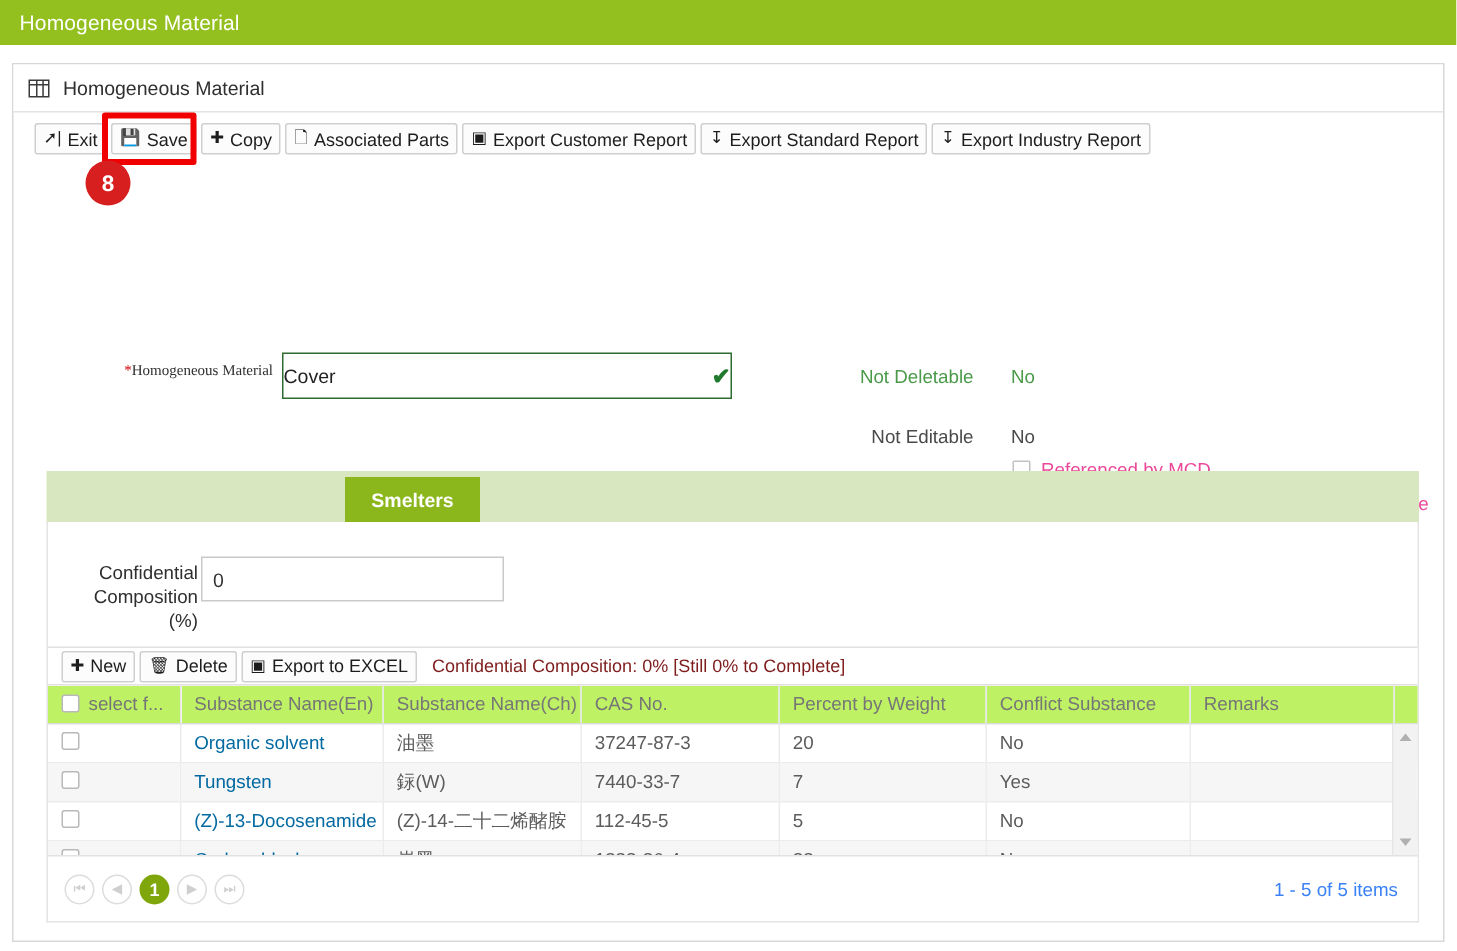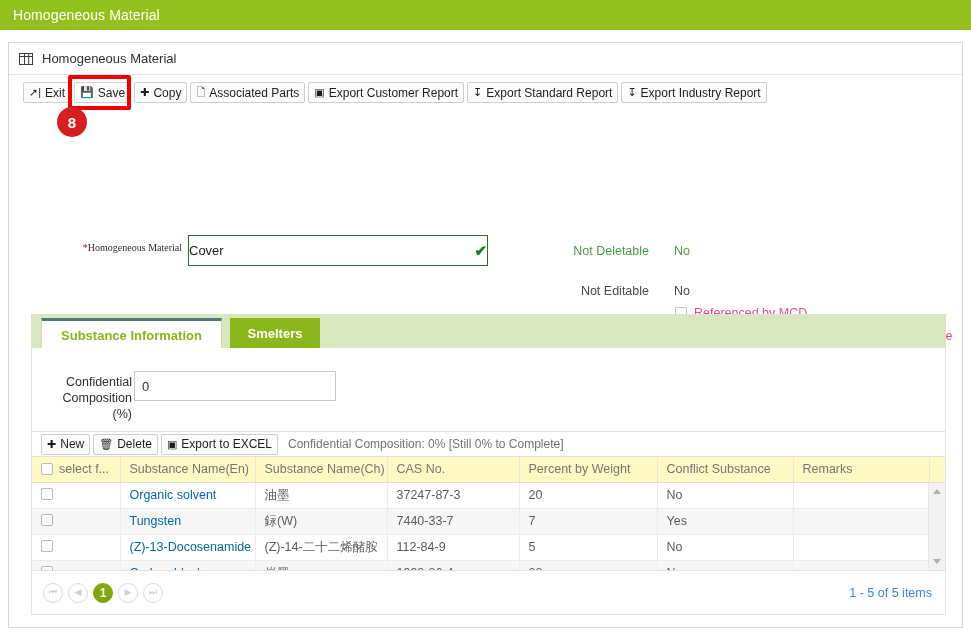--- a/index.html
+++ b/index.html
@@ -253,21 +253,21 @@
     border-bottom: 1px solid #e0e0e0;
     display: flex;
     align-items: center;
     padding-left: 9px;
     gap: 3px;
     background: #fff;
   }
   .gridbar .note {
     margin-left: 7px;
     font-size: 12px;
-    color: #737373;
+    color: #7f1d1d;
     white-space: nowrap;
   }
 
   
   .grid {
     position: absolute;
     left: 0; right: 0; top: 109px;
     bottom: 44px;
     overflow: hidden;
   }
@@ -278,21 +278,21 @@
     font-size: 12.5px;
   }
   table.dg th {
     font-weight: normal;
     color: #767676;
     text-align: left;
     height: 25px;
     padding: 0 0 0 9px;
     border-right: 1px solid #e6e6e6;
     border-bottom: 1px solid #dcdcdc;
-    background: #fef9c3;
+    background: #bef264;
     white-space: nowrap;
     overflow: hidden;
   }
   table.dg td {
     height: 26px;
     padding: 0 0 0 9px;
     border-right: 1px solid #ececec;
     border-bottom: 1px solid #ececec;
     color: #5c5c5c;
     white-space: nowrap;
@@ -450,23 +450,20 @@
       <span class="cbox"></span>
       <span>Referenced by Composition Datasheet Update</span>
     </div>
     <div class="cb-row" style="left:666px; top:249px;">
       <span class="cbox"></span>
       <span>Phase Out</span>
     </div>
   </div>
 
   <div class="tabstrip">
-    <div class="tab tab-active">
-      <span>Substance Information</span>
-    </div>
     <div class="tab tab-inactive">
       <span>Smelters</span>
     </div>
   </div>
 
   <div class="tabcontent">
 
     <div class="cc-label">
       <div>Confidential</div>
       <div>Composition</div>
@@ -540,21 +537,21 @@
             <td>7440-33-7</td>
             <td>7</td>
             <td>Yes</td>
             <td></td>
             <td></td>
           </tr>
           <tr>
             <td><span class="cell-cb"></span></td>
             <td class="lnk"><a href="#">(Z)-13-Docosenamide</a></td>
             <td>(Z)-14-二十二烯醏胺</td>
-            <td>112-84-9</td>
+            <td>112-45-5</td>
             <td>5</td>
             <td>No</td>
             <td></td>
             <td></td>
           </tr>
           <tr class="alt">
             <td><span class="cell-cb"></span></td>
             <td class="lnk"><a href="#">Carbon black</a></td>
             <td>炭黑</td>
             <td>1333-86-4</td>

